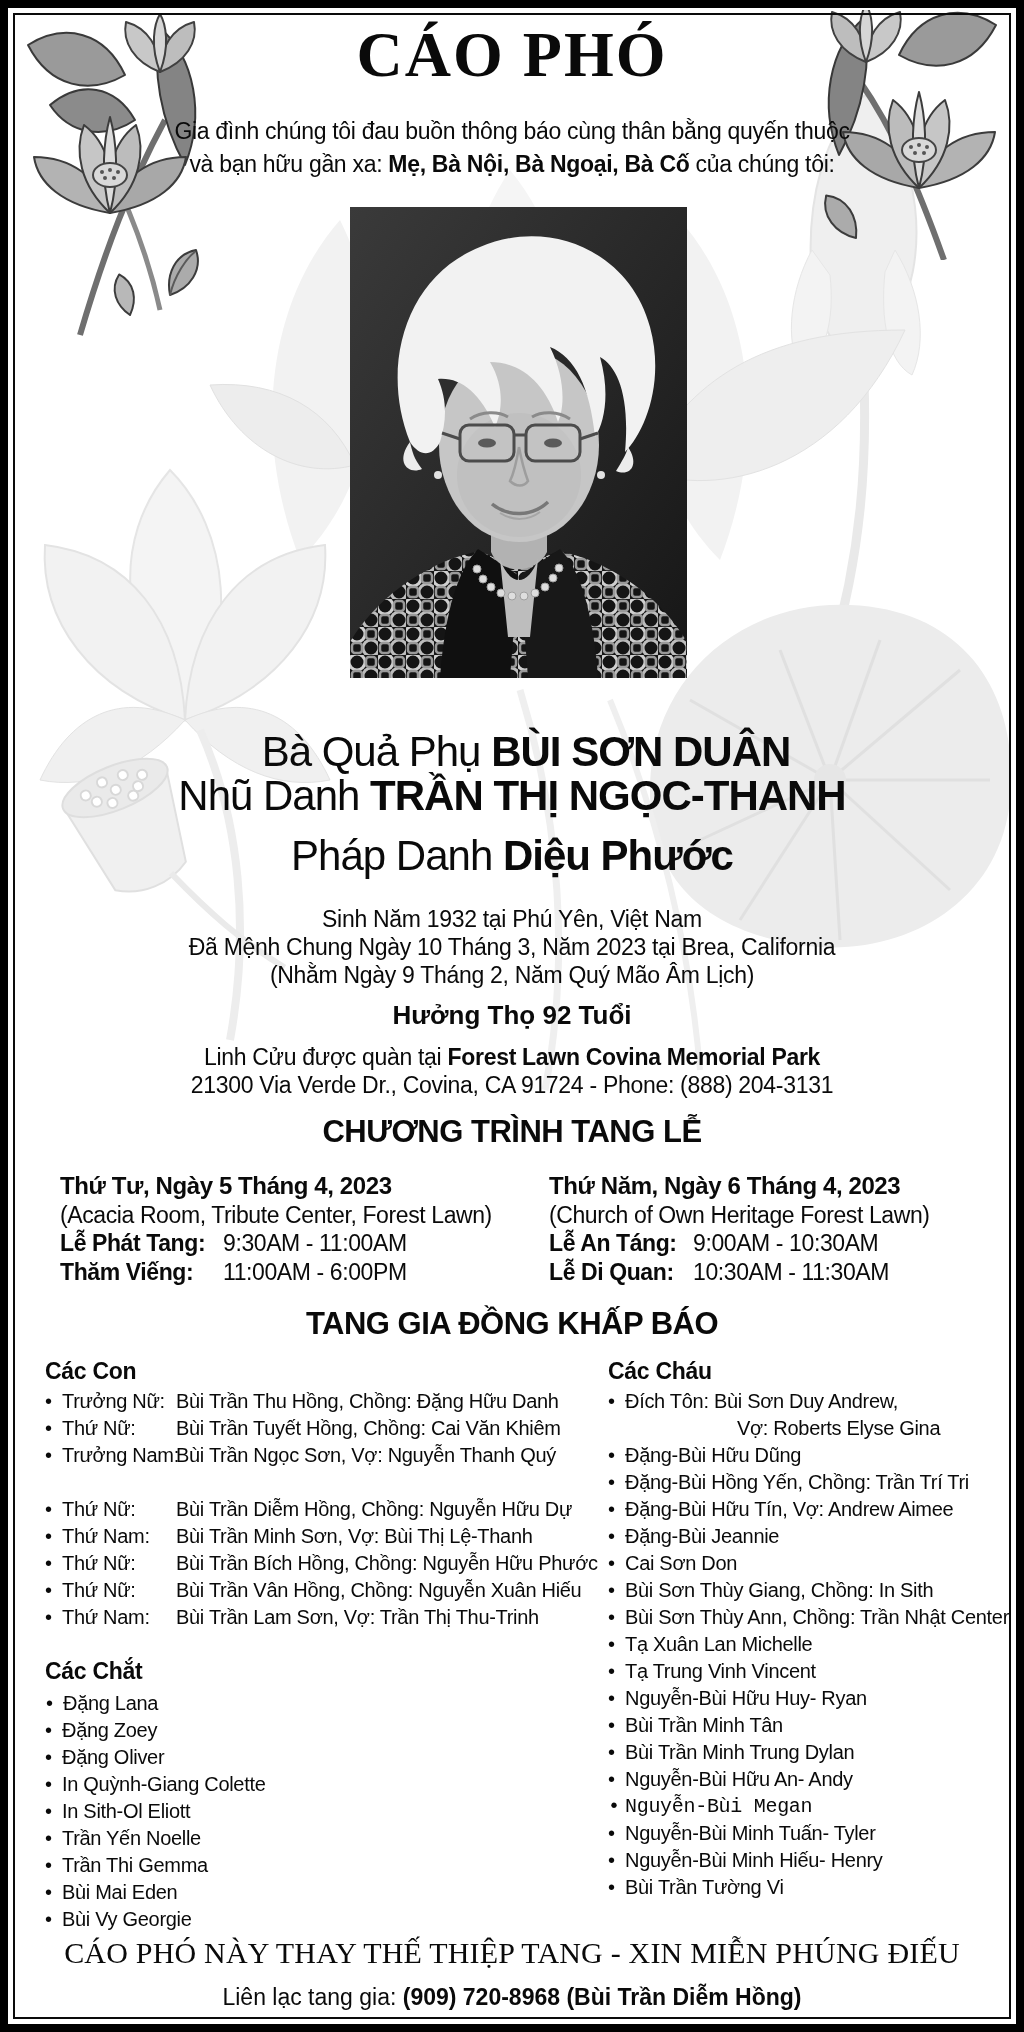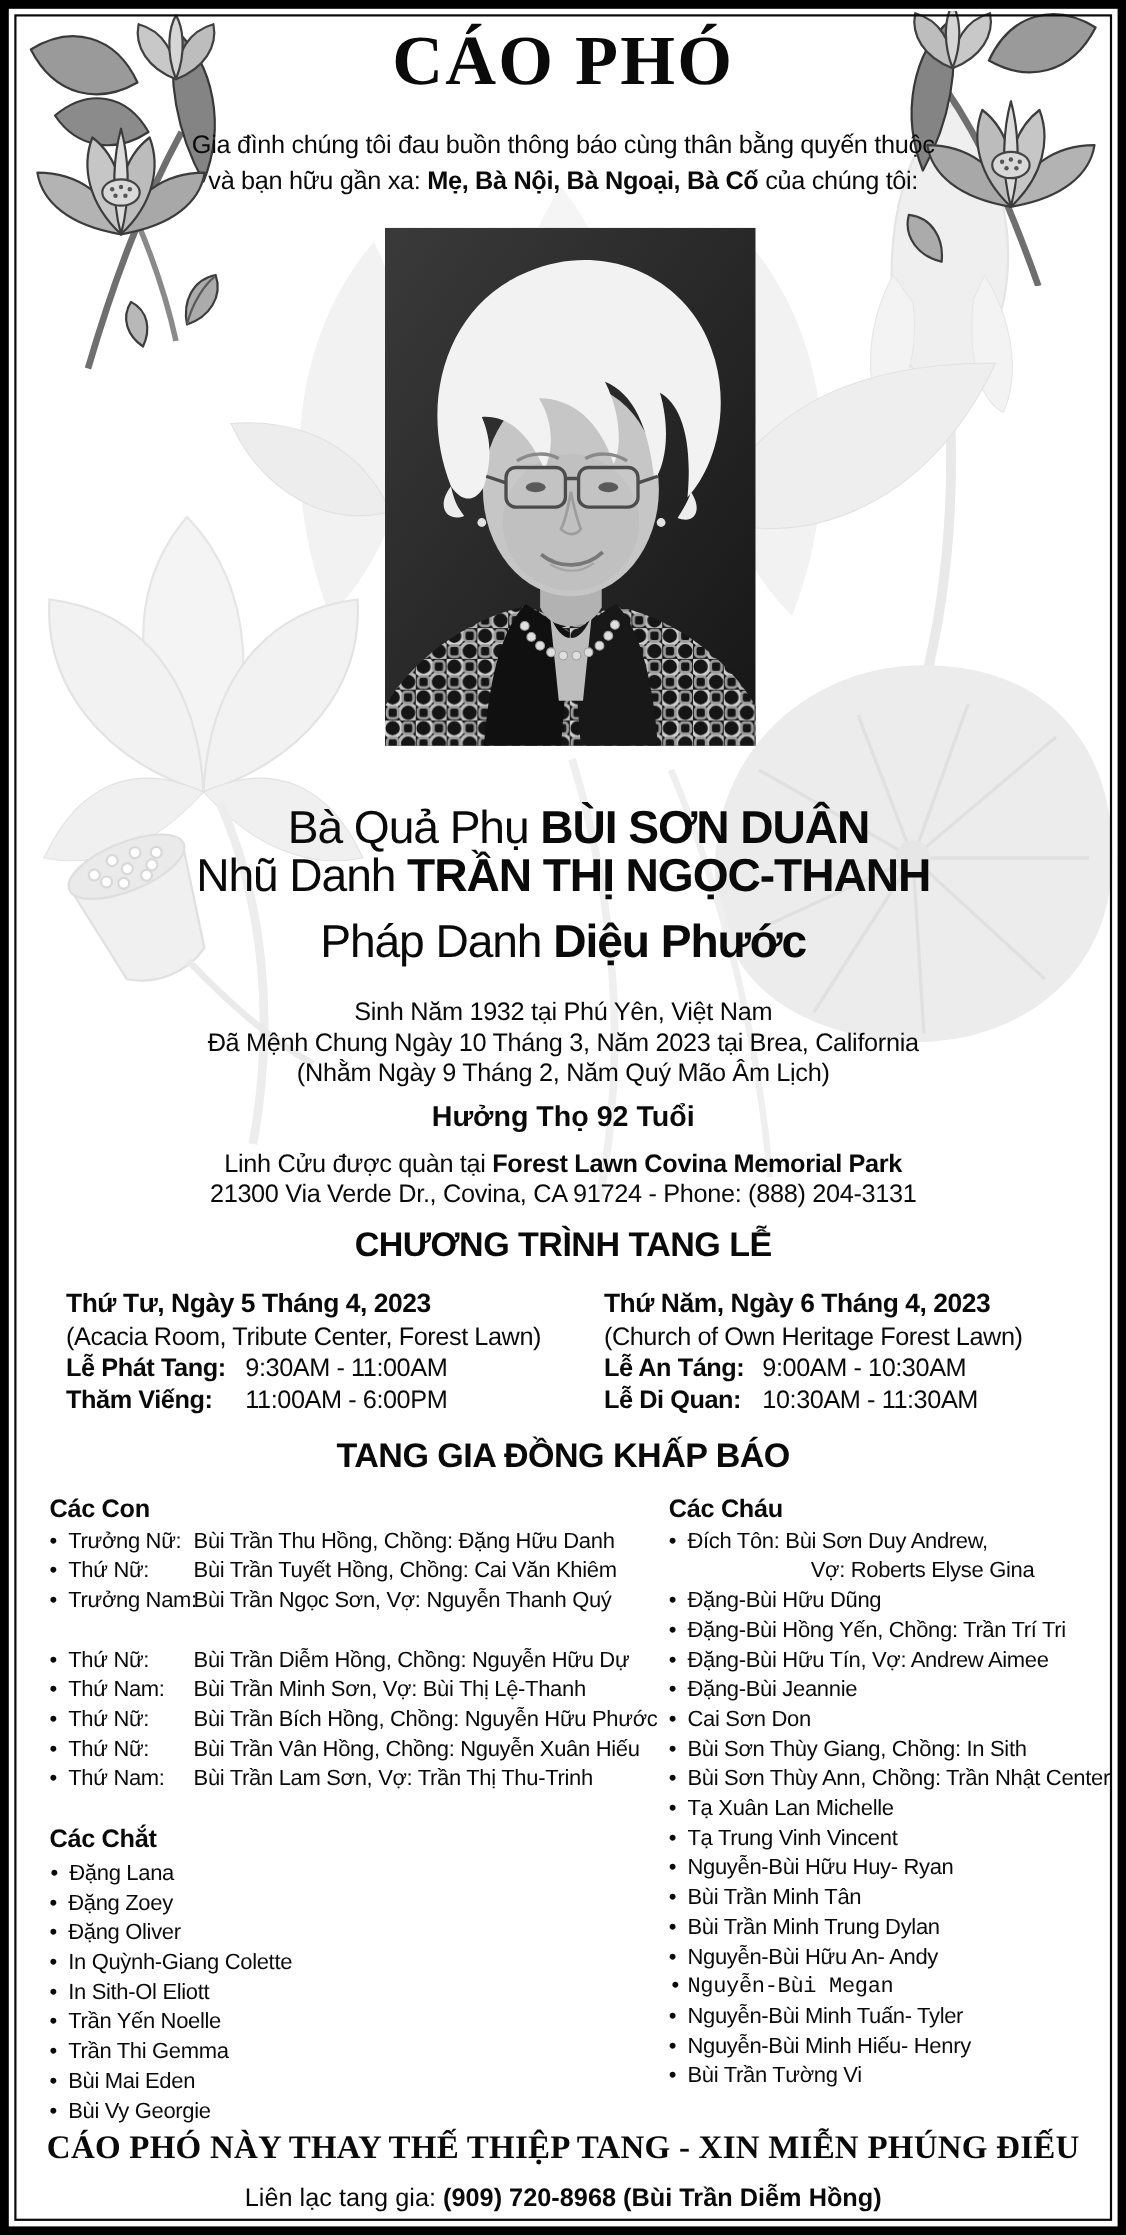--- a/index.html
+++ b/index.html
@@ -29,21 +29,21 @@
   .pcol{position:absolute;top:1172px;line-height:28.5px;font-size:23px;letter-spacing:-0.4px;
         white-space:nowrap;z-index:6;}
   .pcol .date{font-weight:bold;font-size:24px;}
   .pcol .lbl{font-weight:bold;display:inline-block;}
   .pl{left:60px;} .pl .lbl{width:163px;}
   .pr{left:549px;} .pr .lbl{width:144px;}
   .listhead{position:absolute;font-weight:bold;font-size:23px;letter-spacing:-0.3px;z-index:6;}
   .lrow{position:absolute;font-size:20px;letter-spacing:-0.3px;white-space:nowrap;z-index:6;}
   .lrow .blt{display:inline-block;width:17px;}
   .lrow .clbl{display:inline-block;width:114px;}
-  .footer-notice{top:1936px;font-family:"Liberation Serif",serif;font-weight:bold;
+  .footer-notice{top:1936px;font-family:"Liberation Serif",serif;font-weight:normal;
                  font-size:30px;letter-spacing:0.2px;z-index:6;text-align:center;}
   .contact{top:1984px;font-size:23px;z-index:6;}
   b{font-weight:700;}
 </style>
 </head>
 <body>
 
 <div class="page">
   <div class="frame-outer"></div>
   <div class="frame-inner"></div>

